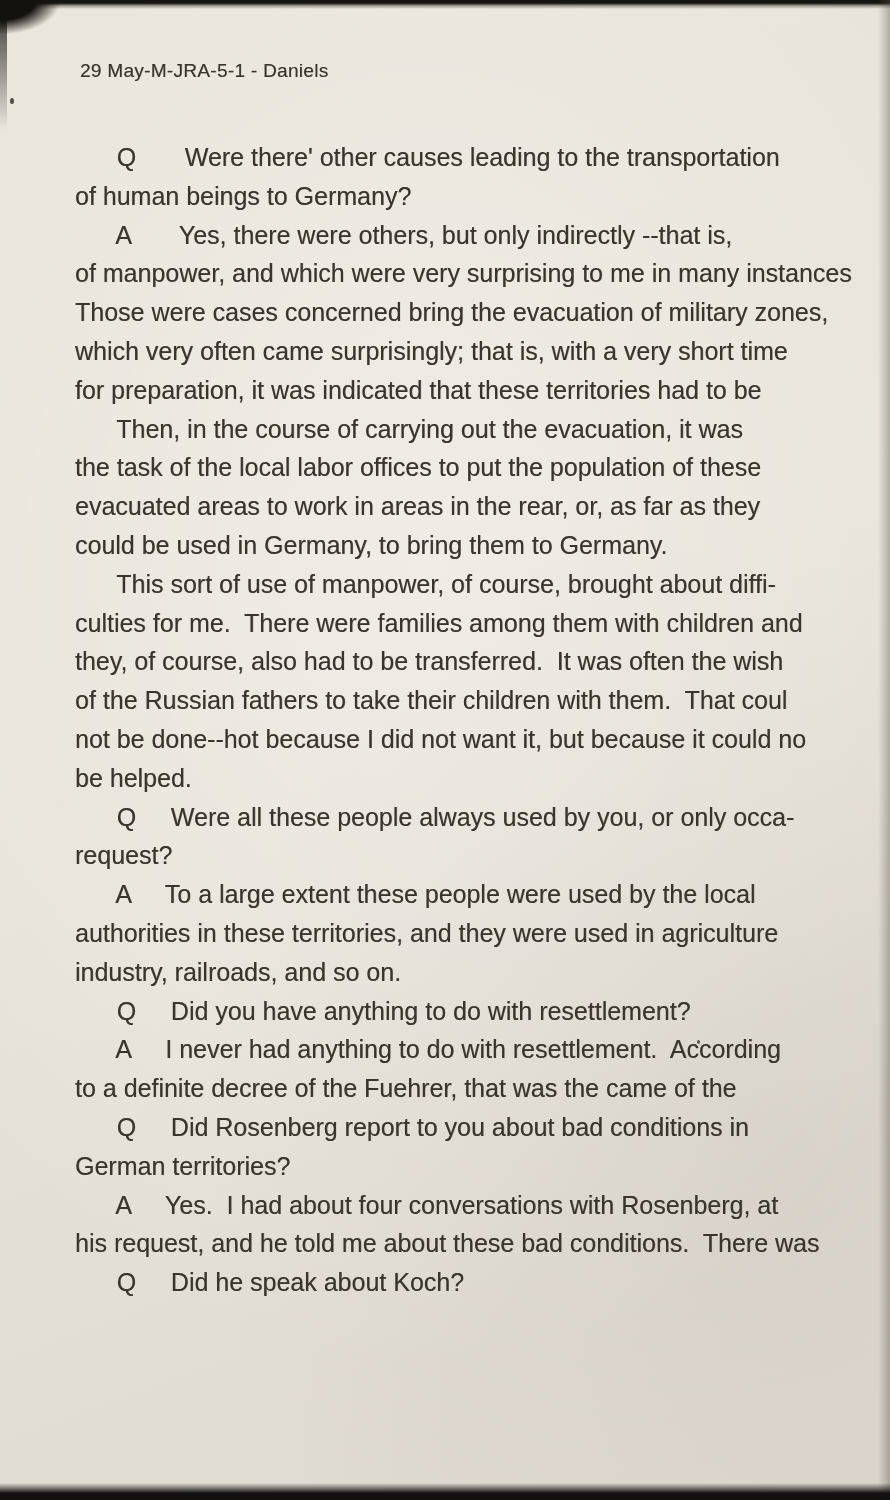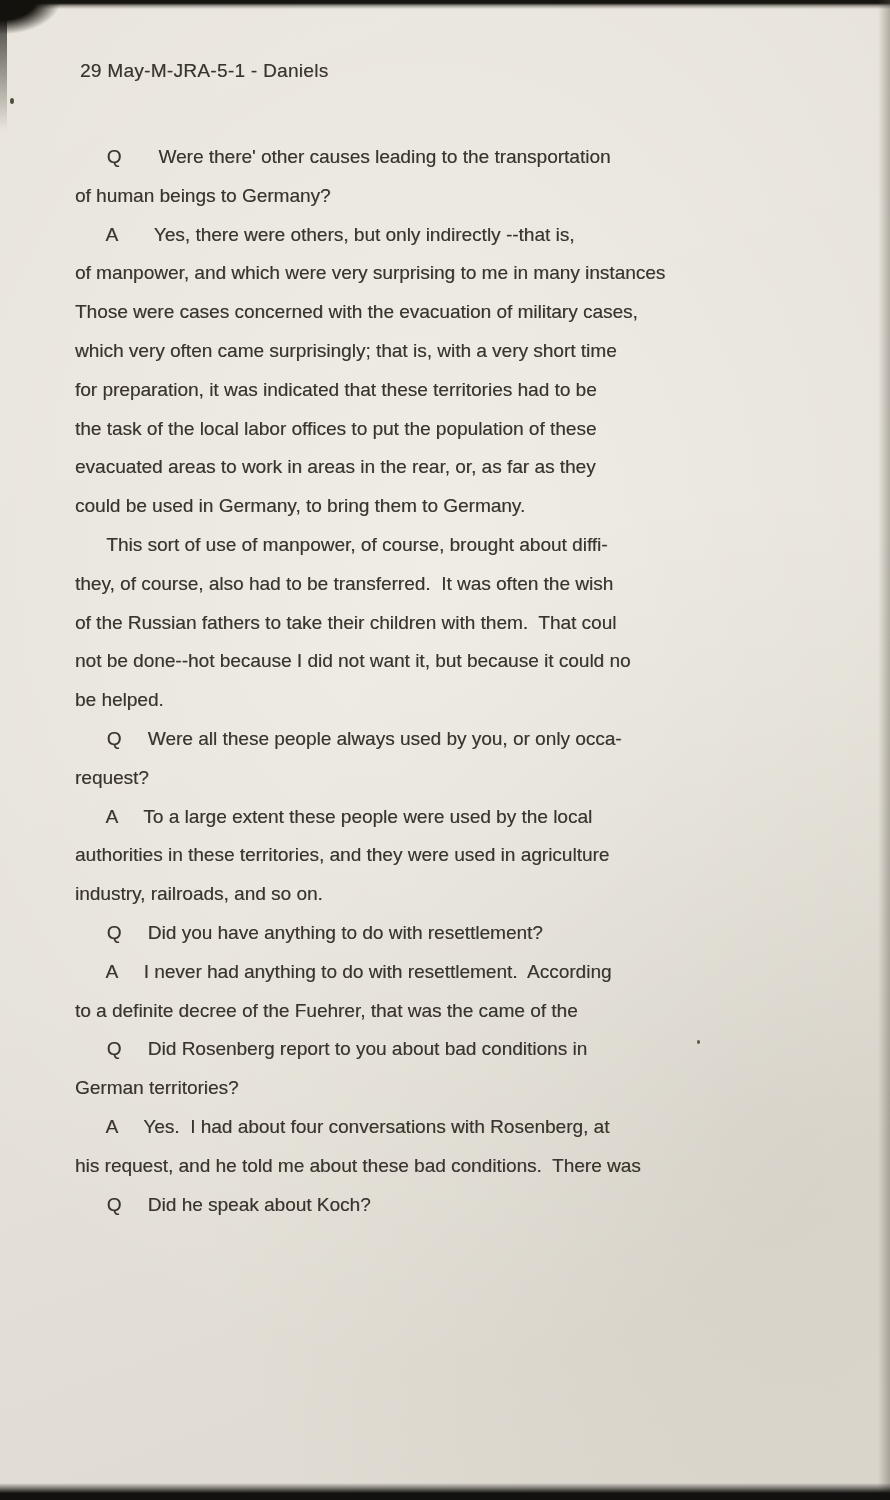--- a/index.html
+++ b/index.html
@@ -51,21 +51,21 @@
   }
   
   .doc-header {
     position: absolute; left: 80px; top: 60px;
     font-size: 19px; letter-spacing: 0.3px;
     white-space: pre;
     text-shadow: 0.4px 0.4px 0.6px rgba(52,47,38,0.45);
   }
   .doc-body {
     position: absolute; left: 75px; top: 138px; right: 20px;
-    font-size: 19px; line-height: 38.8px;
+    font-size: 25px; line-height: 38.8px;
     text-shadow: 0.4px 0.4px 0.6px rgba(52,47,38,0.45);
   }
   .doc-body .line {
     white-space: pre;
   }
   .page-number {
     position: absolute; left: 0; top: 1516px; width: 100%;
     text-align: center; font-size: 20px; letter-spacing: 1px;
     text-shadow: 0.4px 0.4px 0.6px rgba(52,47,38,0.45);
   }
@@ -81,27 +81,29 @@
   <div class="speck-1"></div>
   <div class="speck-2"></div>
 
   <div class="doc-header">29 May-M-JRA-5-1 - Daniels</div>
 
   <div class="doc-body">
       <div class="line">      Q       Were there' other causes leading to the transportation</div>
       <div class="line">of human beings to Germany?</div>
       <div class="line">      A       Yes, there were others, but only indirectly --that is,</div>
       <div class="line">of manpower, and which were very surprising to me in many instances</div>
-      <div class="line">Those were cases concerned with the evacuation of military cases,</div>
+      <div class="line">Those were cases concerned bring the evacuation of military zones,</div>
       <div class="line">which very often came surprisingly; that is, with a very short time</div>
       <div class="line">for preparation, it was indicated that these territories had to be</div>
+      <div class="line">      Then, in the course of carrying out the evacuation, it was</div>
       <div class="line">the task of the local labor offices to put the population of these</div>
       <div class="line">evacuated areas to work in areas in the rear, or, as far as they</div>
       <div class="line">could be used in Germany, to bring them to Germany.</div>
       <div class="line">      This sort of use of manpower, of course, brought about diffi-</div>
+      <div class="line">culties for me.  There were families among them with children and</div>
       <div class="line">they, of course, also had to be transferred.  It was often the wish</div>
       <div class="line">of the Russian fathers to take their children with them.  That coul</div>
       <div class="line">not be done--hot because I did not want it, but because it could no</div>
       <div class="line">be helped.</div>
       <div class="line">      Q     Were all these people always used by you, or only occa-</div>
       <div class="line">request?</div>
       <div class="line">      A     To a large extent these people were used by the local</div>
       <div class="line">authorities in these territories, and they were used in agriculture</div>
       <div class="line">industry, railroads, and so on.</div>
       <div class="line">      Q     Did you have anything to do with resettlement?</div>

